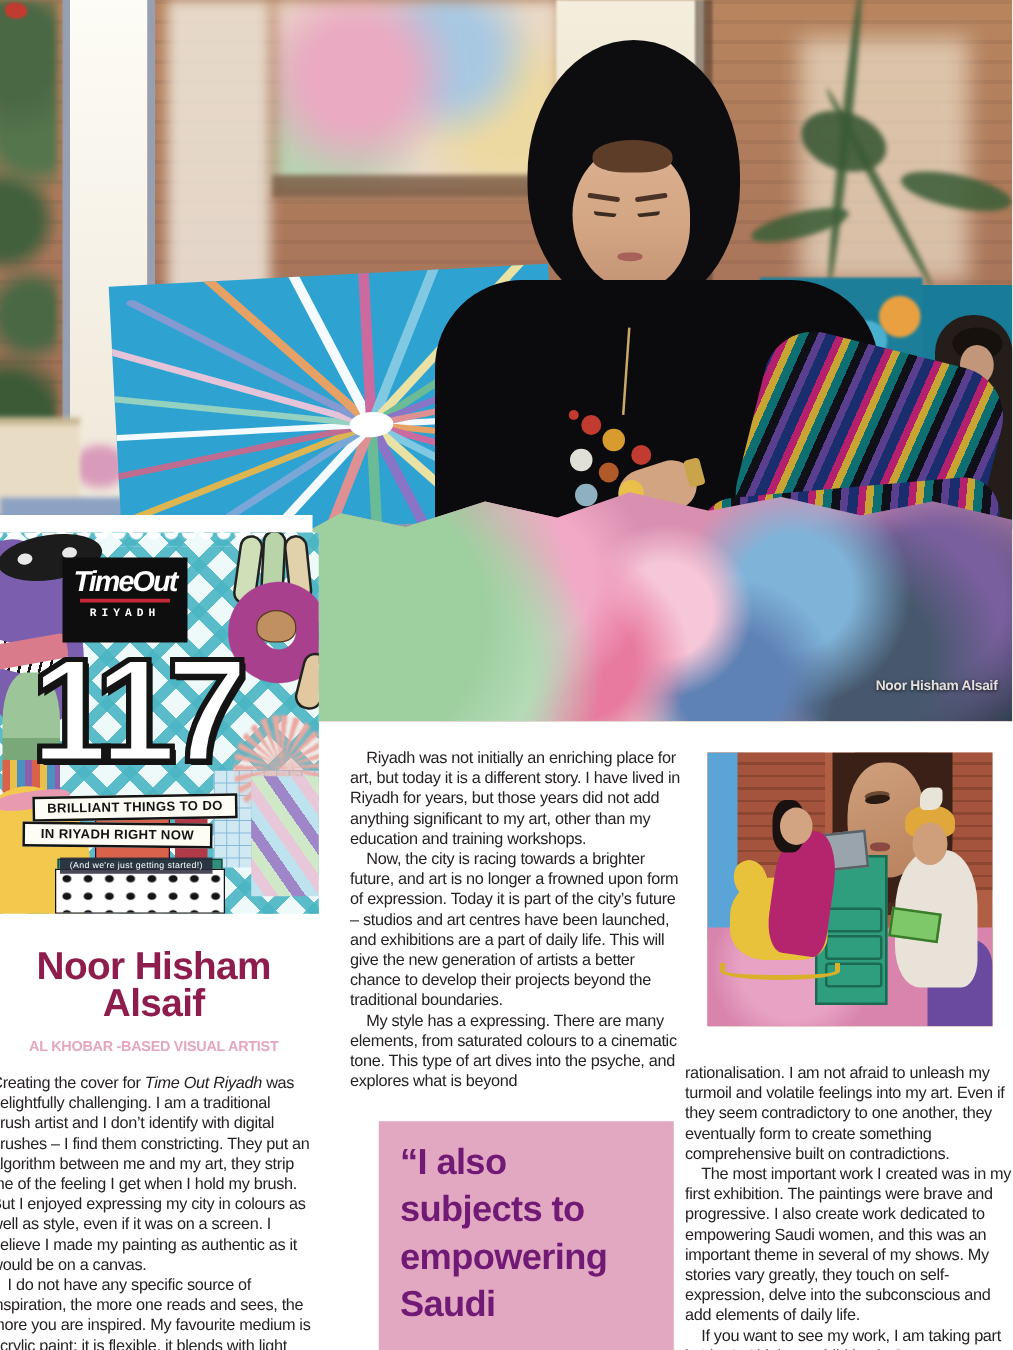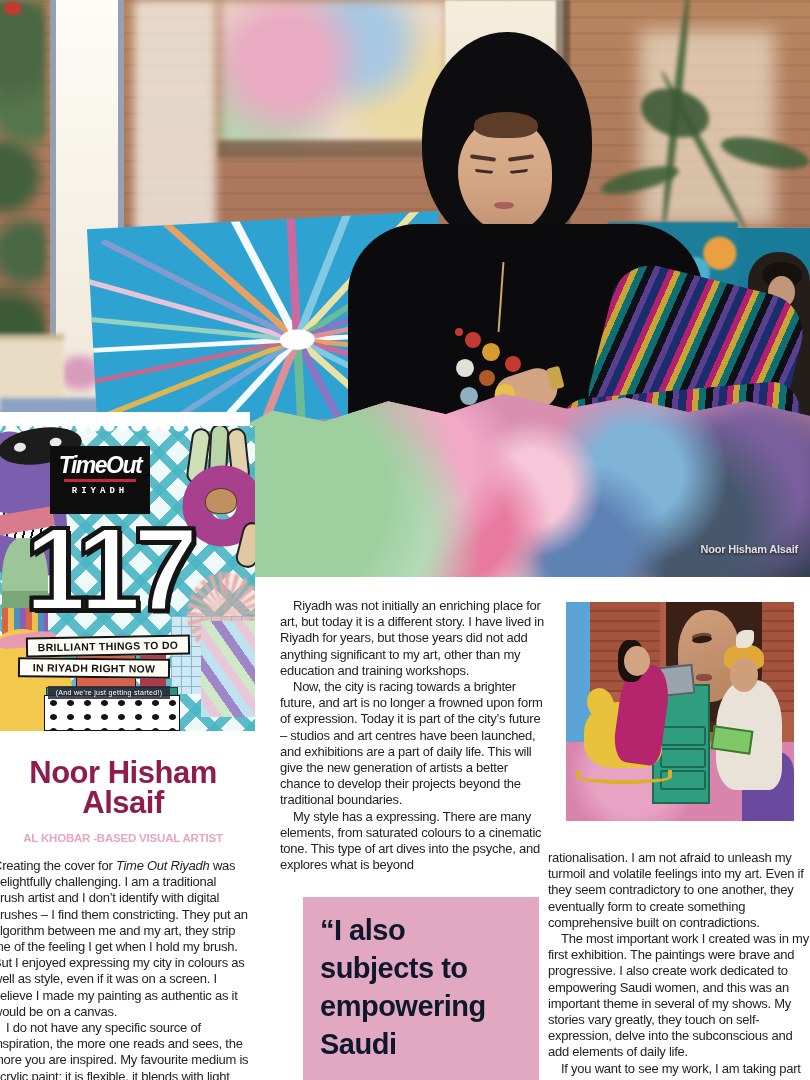--- a/index.html
+++ b/index.html
@@ -179,21 +179,21 @@
   .aw-rocker{left:10px;top:168px;width:96px;height:14px;border:4px solid #d8b02a;border-top:none;border-radius:0 0 50% 50%;box-sizing:border-box;background:transparent;}
   .aw-man{left:150px;top:78px;width:66px;height:110px;background:#e8e2d8;border-radius:45% 40% 20% 30%;}
   .aw-manhead{left:164px;top:56px;width:28px;height:34px;background:#cf9f7c;border-radius:50%;}
   .aw-turban{left:158px;top:42px;width:40px;height:26px;background:#e0a83a;border-radius:50% 50% 30% 30%;}
   .aw-plume{left:170px;top:28px;width:18px;height:18px;background:#e8e4d8;border-radius:50% 20% 50% 20%;}
   .aw-manlap{left:146px;top:126px;width:36px;height:20px;background:#7ec86a;border:2px solid #3a7a2a;transform:rotate(8deg);}
   .aw-cushion{left:176px;top:150px;width:52px;height:69px;background:#6a4a9e;border-radius:30% 30% 0 0;}
 
   .pullquote{left:303px;top:897px;width:236px;height:200px;background:#e2a8c2;
       padding:14px 14px 0 17px;box-sizing:border-box;}
-  .pullquote .ql{display:block;color:#0f172a;font-weight:bold;font-size:29px;line-height:38px;letter-spacing:-0.5px;}
+  .pullquote .ql{display:block;color:#701a75;font-weight:bold;font-size:29px;line-height:38px;letter-spacing:-0.5px;}
 </style>
 </head>
 <body>
 
 <div class="page">
 
   <div class="photo">
     <div class="brick-tex abs"></div>
     <div class="win1 abs"></div>
     <div class="win2 abs"></div>

